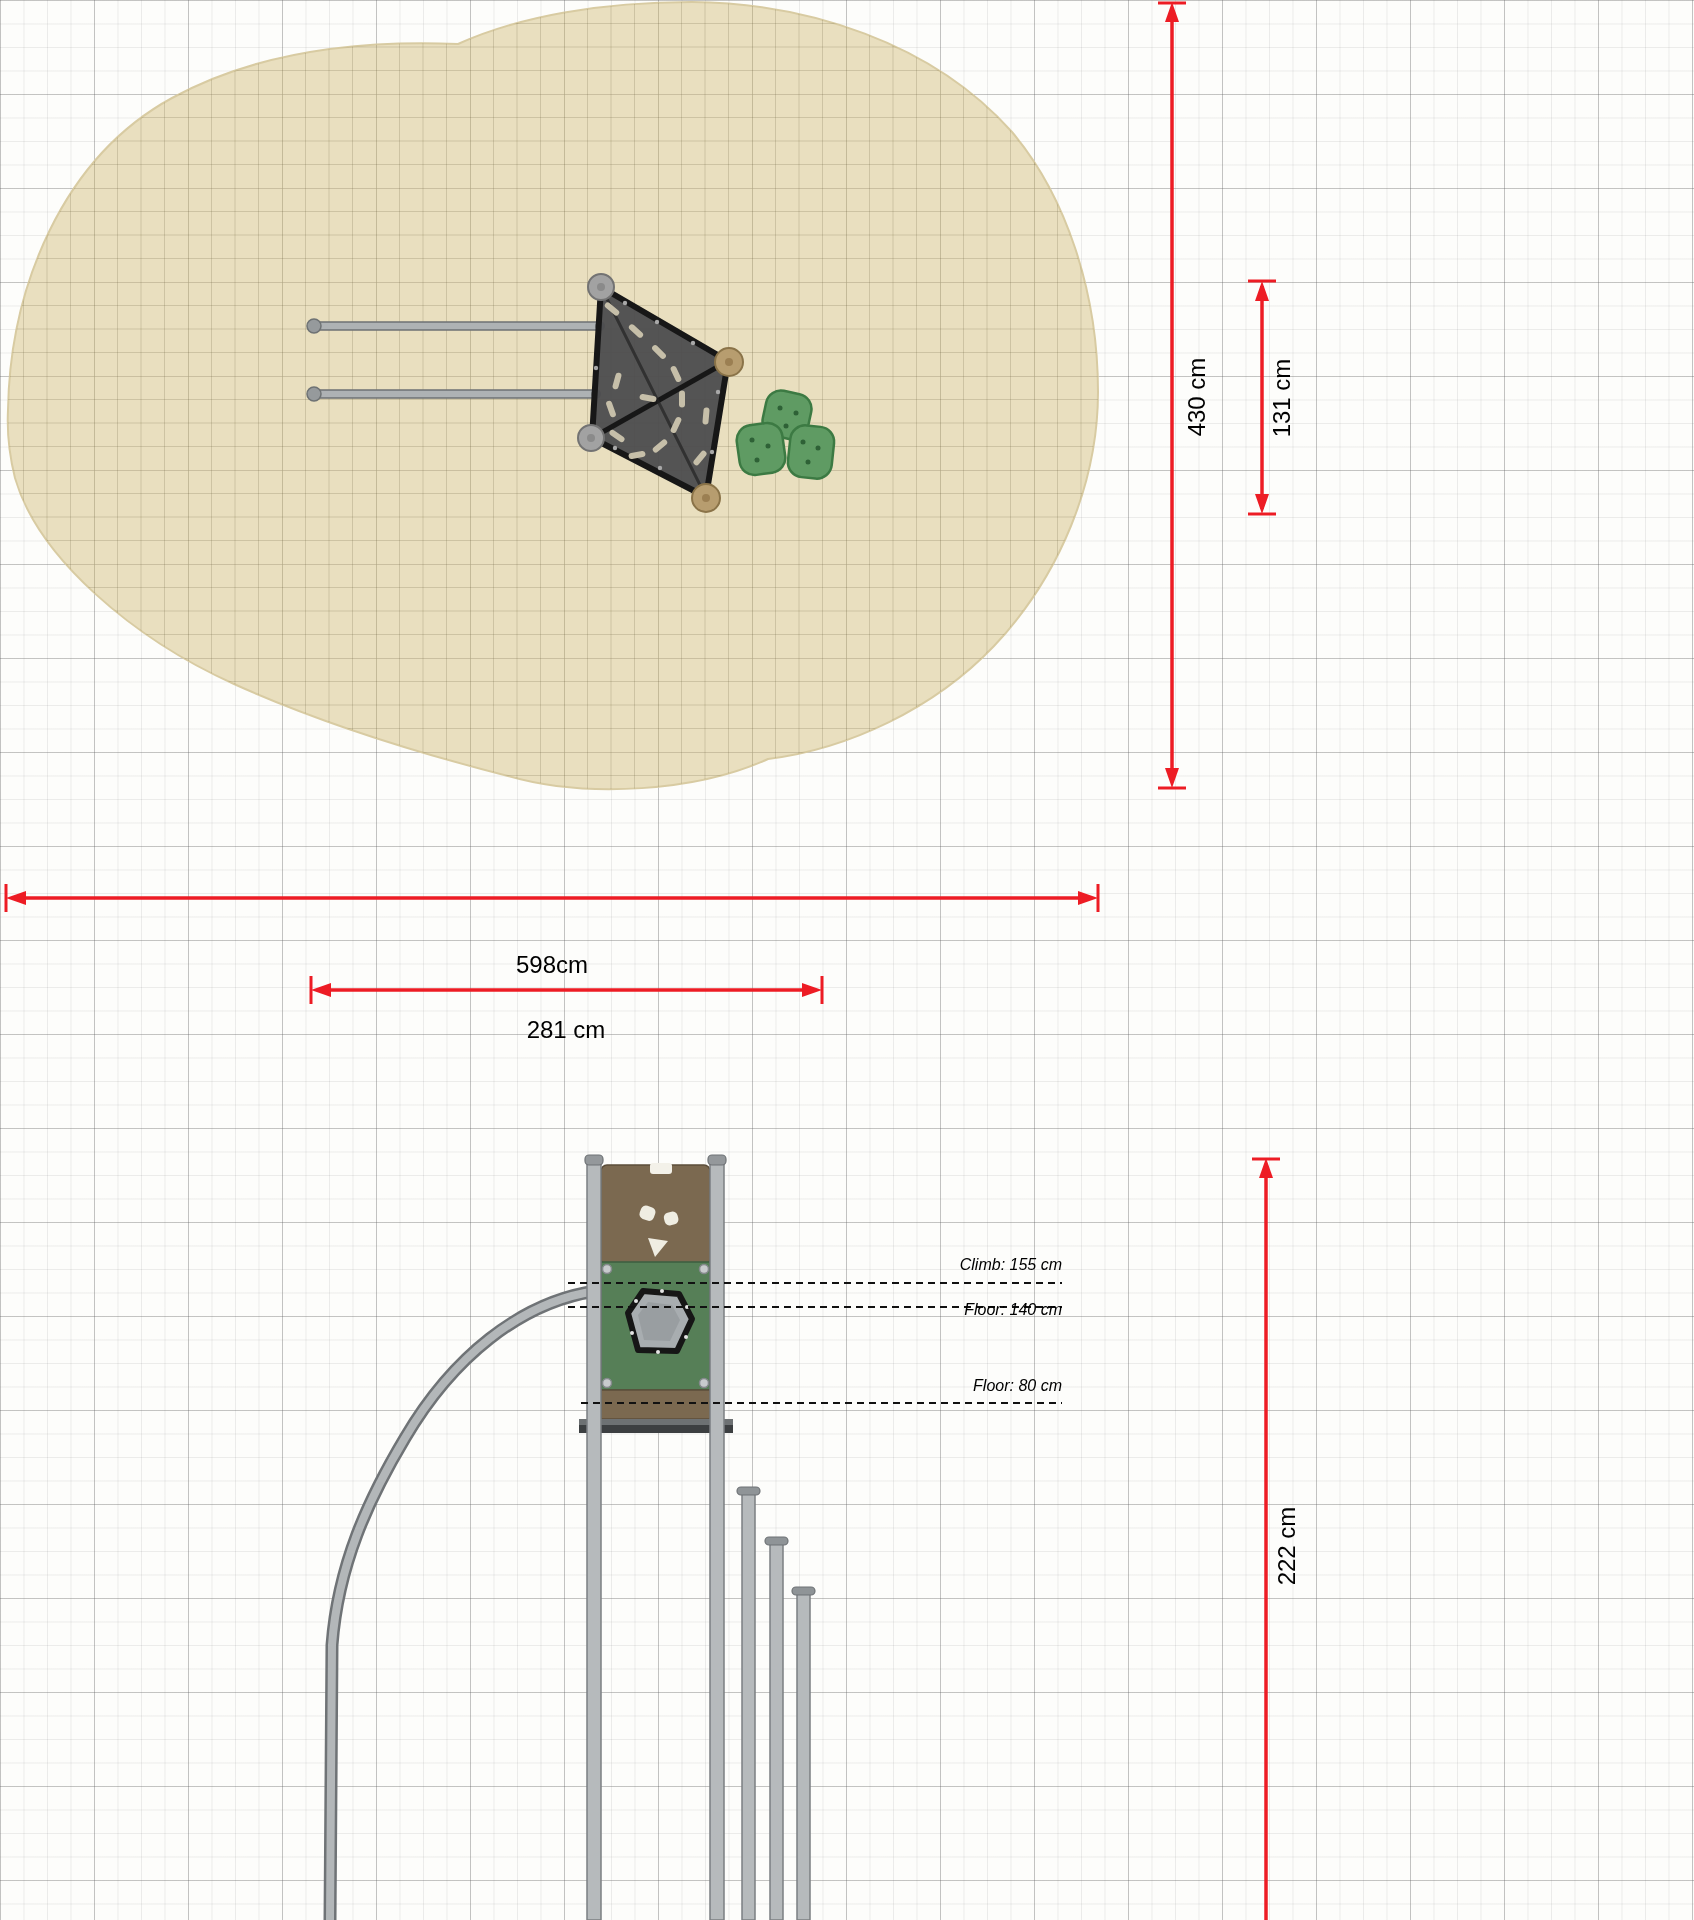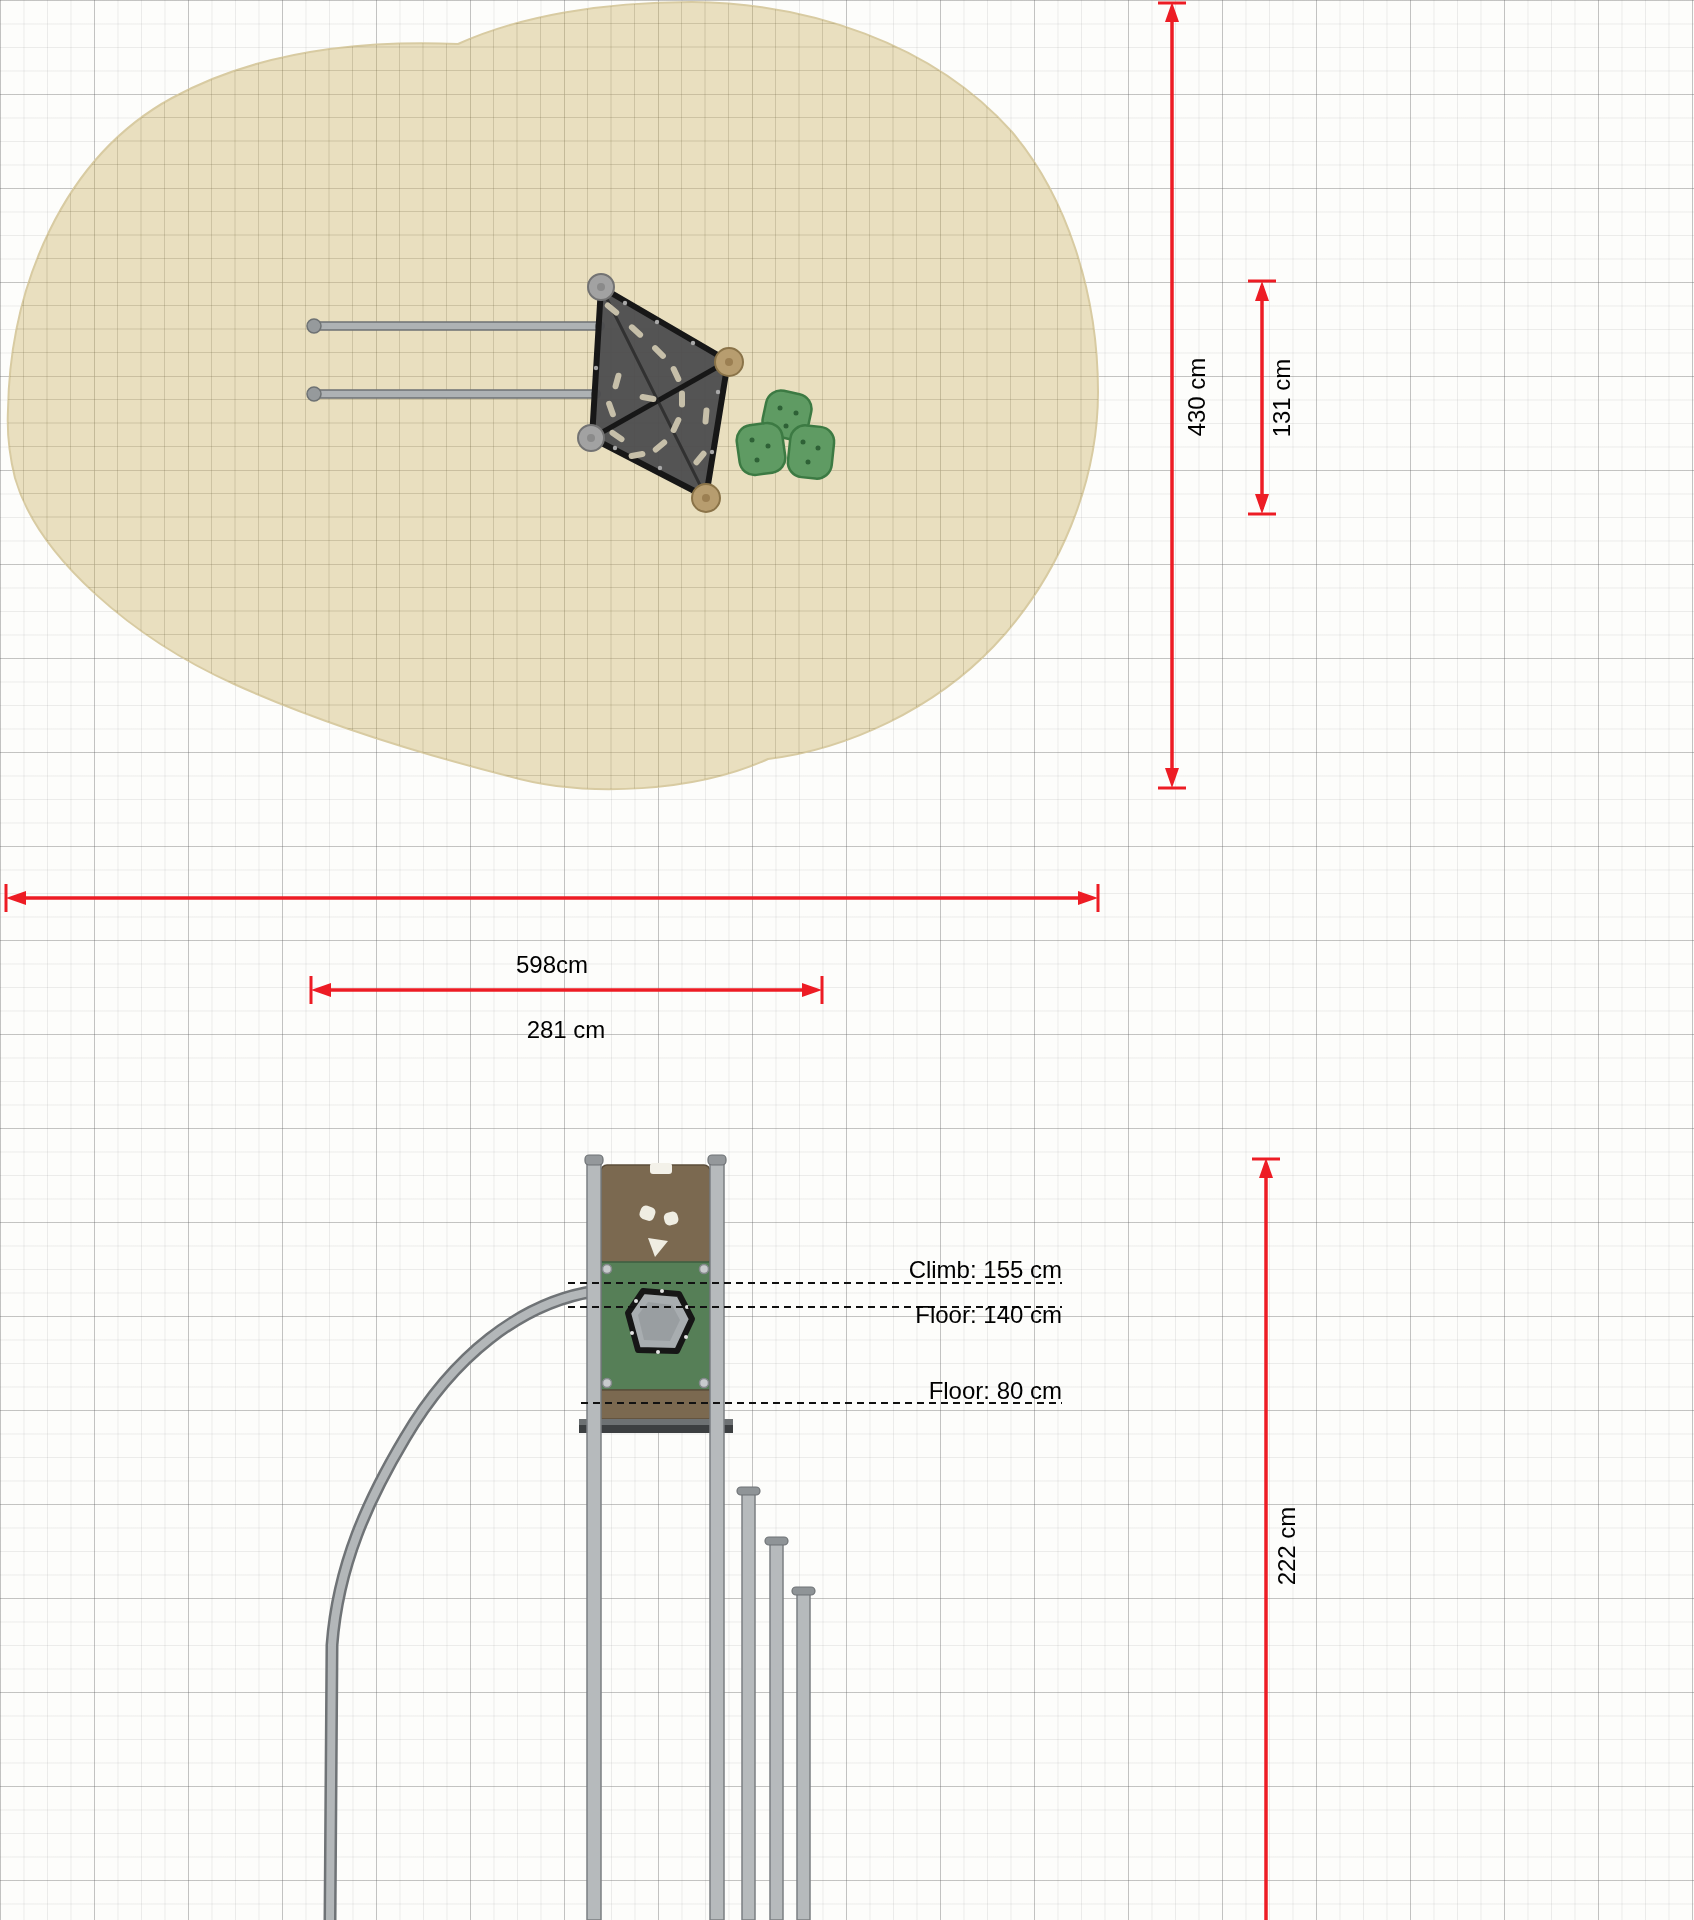--- a/index.html
+++ b/index.html
@@ -23,23 +23,24 @@
     text-align:center;
     font-size:24px;
     color:#000;
     white-space:nowrap;
   }
   .rot{transform:rotate(-90deg);}
   .anno-label{
     position:absolute;
     width:225px;height:26px;
     text-align:right;
-    font-size:24px;
+    font-size:16px;
     color:#000;
     white-space:nowrap;
+    font-style:italic;
   }
 </style>
 </head>
 <body>
 
 <div id="canvas">
 
 <svg width="1694" height="1920" viewBox="0 0 1694 1920">
   <defs>
     <pattern id="blobgrid" width="94" height="94" patternUnits="userSpaceOnUse">

